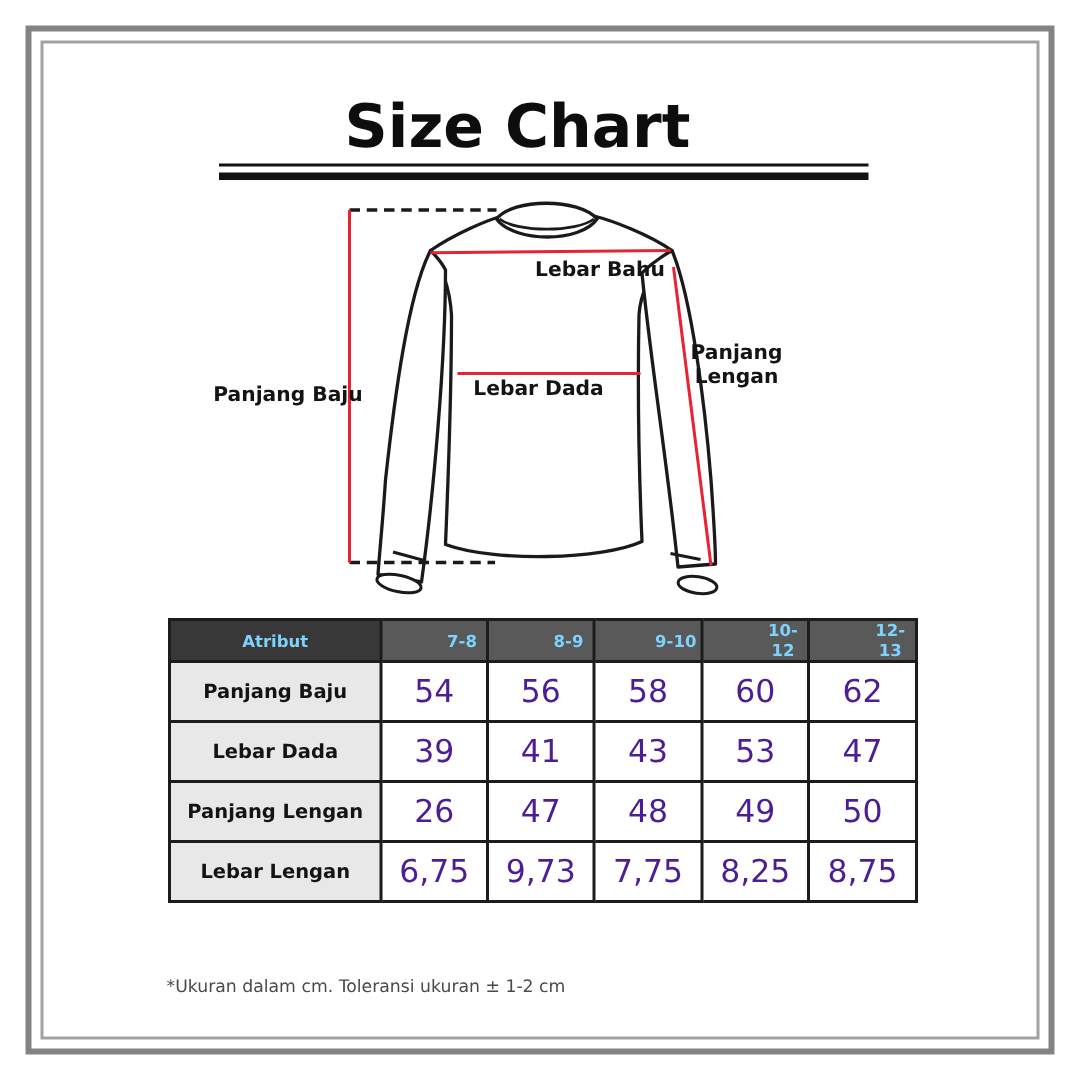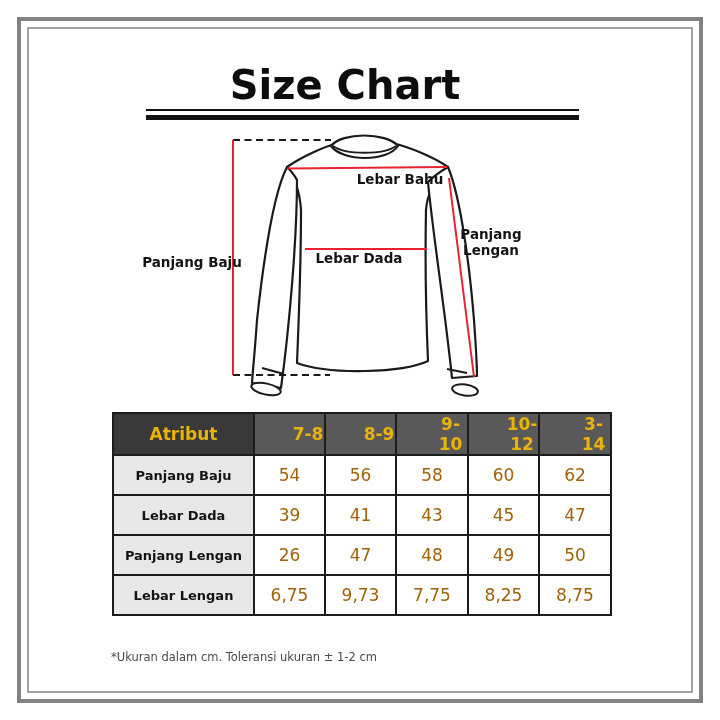--- a/index.html
+++ b/index.html
@@ -7,25 +7,25 @@
   .stage{position:relative;width:720px;height:720px;background:#fff;}
   .outer-frame{position:absolute;left:17px;top:17px;right:17px;bottom:17px;border:4px solid #838383;}
   .inner-frame{position:absolute;left:27px;top:27px;right:27px;bottom:27px;border:2px solid #a2a2a2;}
   .title{position:absolute;top:62px;left:100px;width:490px;text-align:center;
     font-size:40px;font-weight:bold;color:#0d0d0d;letter-spacing:0px;}
   .rule-thin{position:absolute;left:146px;top:109px;width:433px;height:2px;background:#121212;}
   .rule-thick{position:absolute;left:146px;top:115px;width:433px;height:5px;background:#121212;}
   .diagram-svg{position:absolute;left:0;top:0;width:720px;height:720px;}
   .size-table{position:absolute;left:112px;top:412px;border-collapse:collapse;table-layout:fixed;}
   .size-table th,.size-table td{border:2px solid #1c1c1c;text-align:center;vertical-align:middle;padding:0;}
-  .size-table th{font-size:17px;font-weight:bold;color:#eab308;height:22px;margin-left:40px;}
+  .size-table th{font-size:11px;font-weight:bold;color:#7dd3fc;height:22px;margin-left:40px;}
   th.attr-h{background:#383838;}
   th.size-h{background:#595959;padding-left:37px;}
   td.row-label{background:#e8e8e8;font-weight:bold;font-size:13px;color:#141414;height:38px;}
-  td.val{background:#ffffff;color:#a16207;font-size:17px;height:38px;}
+  td.val{background:#ffffff;color:#4c1d95;font-size:21px;height:38px;}
   .footnote{position:absolute;left:111px;top:650px;font-size:11.5px;color:#4a4a4a;text-align:right;}
   .svg-label{font-family:"DejaVu Sans","Liberation Sans",sans-serif;font-size:13.5px;font-weight:bold;fill:#141414;}
 </style>
 </head>
 <body>
 
 <div class="stage">
 
   <div class="outer-frame"></div>
   <div class="inner-frame"></div>
@@ -78,36 +78,36 @@
         <col style="width:71px">
         <col style="width:72px">
     </colgroup>
     <tbody>
         <tr>
       <th class="attr-h">Atribut</th>
       <th class="size-h">7-8</th>
       <th class="size-h">8-9</th>
       <th class="size-h">9-10</th>
       <th class="size-h">10-12</th>
-      <th class="size-h">3-14</th>
+      <th class="size-h">12-13</th>
     </tr>
     <tr>
       <td class="row-label">Panjang Baju</td>
       <td class="val">54</td>
       <td class="val">56</td>
       <td class="val">58</td>
       <td class="val">60</td>
       <td class="val">62</td>
     </tr>
     <tr>
       <td class="row-label">Lebar Dada</td>
       <td class="val">39</td>
       <td class="val">41</td>
       <td class="val">43</td>
-      <td class="val">45</td>
+      <td class="val">53</td>
       <td class="val">47</td>
     </tr>
     <tr>
       <td class="row-label">Panjang Lengan</td>
       <td class="val">26</td>
       <td class="val">47</td>
       <td class="val">48</td>
       <td class="val">49</td>
       <td class="val">50</td>
     </tr>

